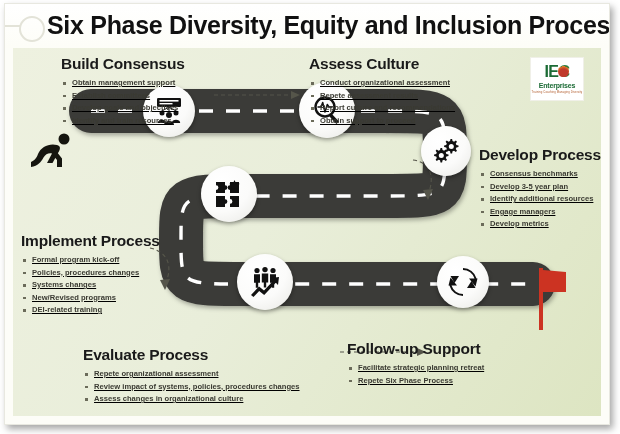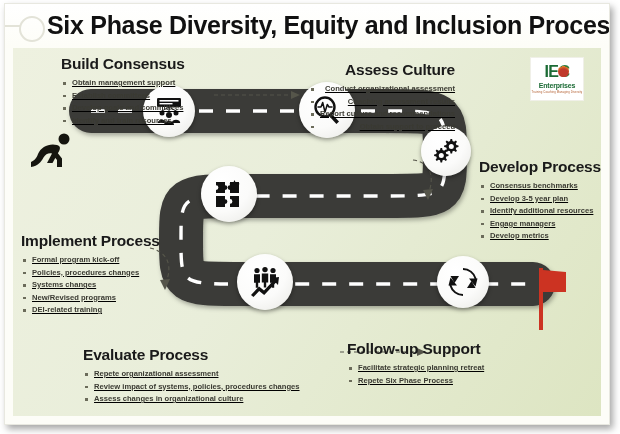--- a/index.html
+++ b/index.html
@@ -59,22 +59,22 @@
     font-size:7.6px;color:#3a3a32;line-height:1.65;
     padding-left:11px;position:relative;white-space:nowrap;
     font-weight:600;
   }
   ul.bl li:before{
     content:"";position:absolute;left:2px;top:5px;
     width:2.5px;height:2.5px;background:#6b6b5a;
   }
   
   #blk-build{left:48px;top:7px;}
-  #blk-assess{left:296px;top:13px;text-align:right;}
-  #blk-develop{left:466px;top:110px;}
+  #blk-assess{left:296px;top:7px;}
+  #blk-develop{left:466px;top:98px;}
   #blk-implement{left:8px;top:184px;}
   #blk-evaluate{left:58px;top:298px;margin-left:12px;}
   #blk-followup{left:334px;top:292px;}
   
   .logo{
     position:absolute;left:518px;top:10px;width:52px;height:42px;
     background:#ffffff;display:flex;flex-direction:column;
     align-items:center;justify-content:center;
     box-shadow:0 0 0 1px #f0f0e8;
   }
@@ -254,30 +254,30 @@
             <path d="M27.5 21 L 19 21 L 23.5 14 Z"></path>
           </g>
         </svg>
       </div>
 
       <div class="block" id="blk-build">
         <div class="blk-title">Build Consensus</div>
         <ul class="bl">
           <li>Obtain management support</li>
           <li>Establish committees</li>
-          <li>Develop goals and committees</li>
+          <li>Develop goals and objectives</li>
           <li>Identify and train resources</li>
         </ul>
       </div>
 
       <div class="block" id="blk-assess">
         <div class="blk-title">Assess Culture</div>
         <ul class="bl">
           <li>Conduct organizational assessment</li>
-          <li>Coaching assessment results</li>
+          <li>Repete assessment results</li>
           <li>Report culture and recommendations</li>
           <li>Obtain support to proceed</li>
         </ul>
       </div>
 
       <div class="block" id="blk-develop">
         <div class="blk-title">Develop Process</div>
         <ul class="bl">
           <li>Consensus benchmarks</li>
           <li>Develop 3-5 year plan</li>

